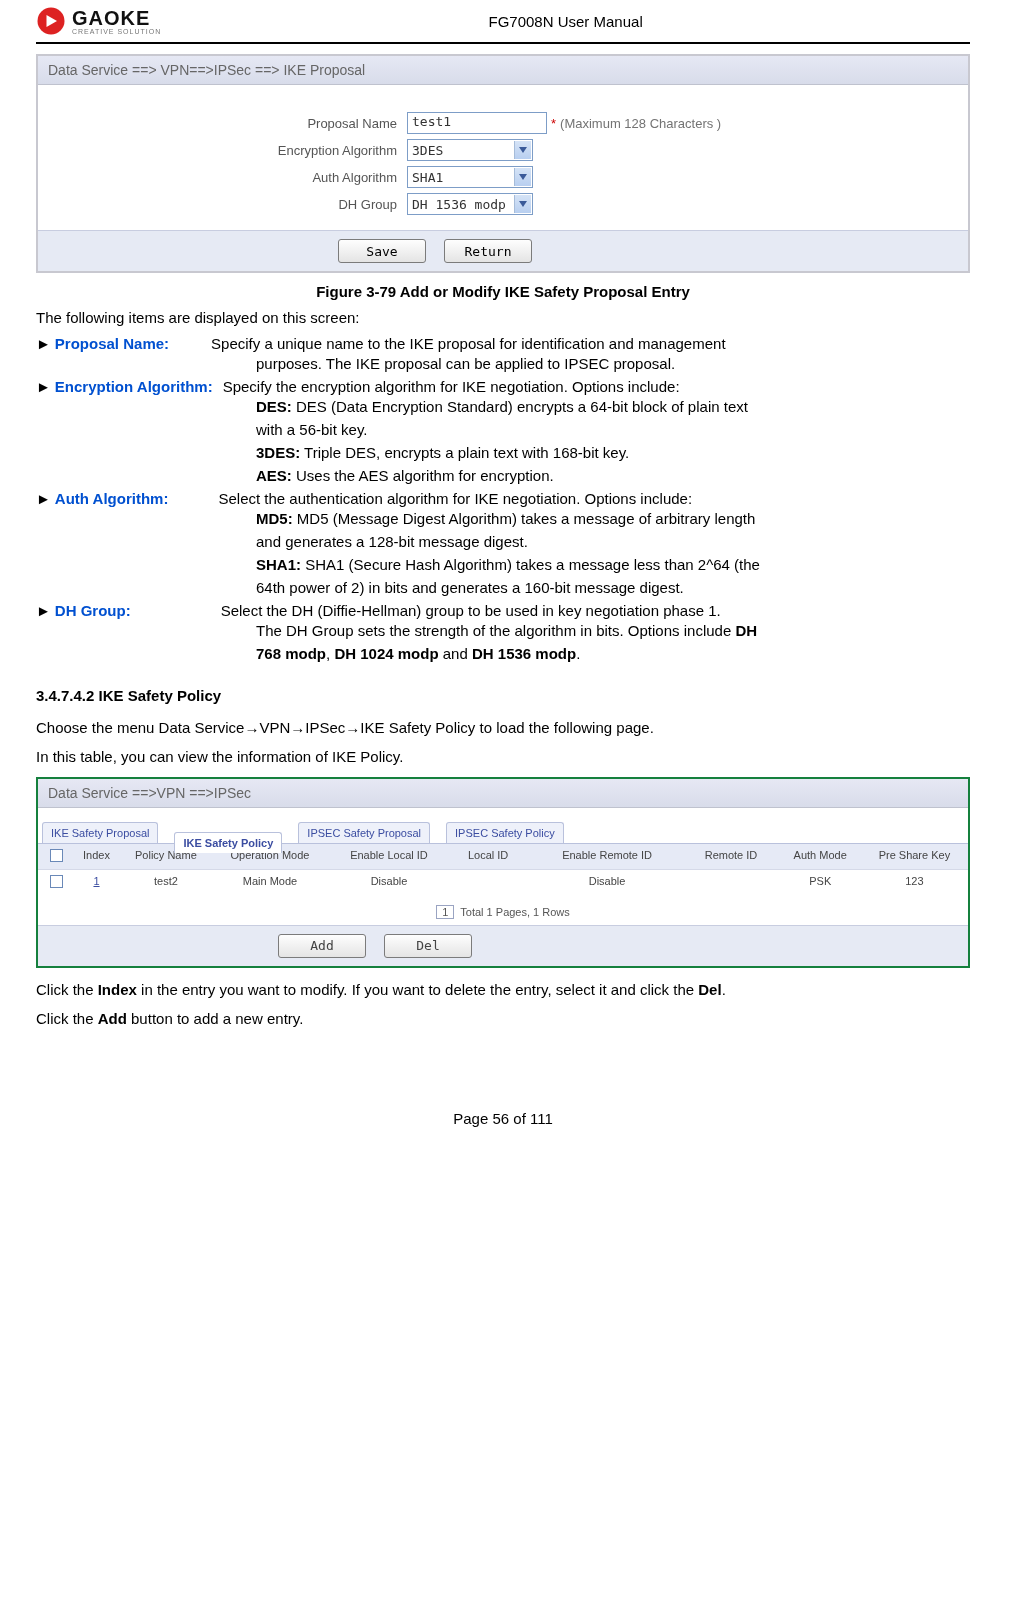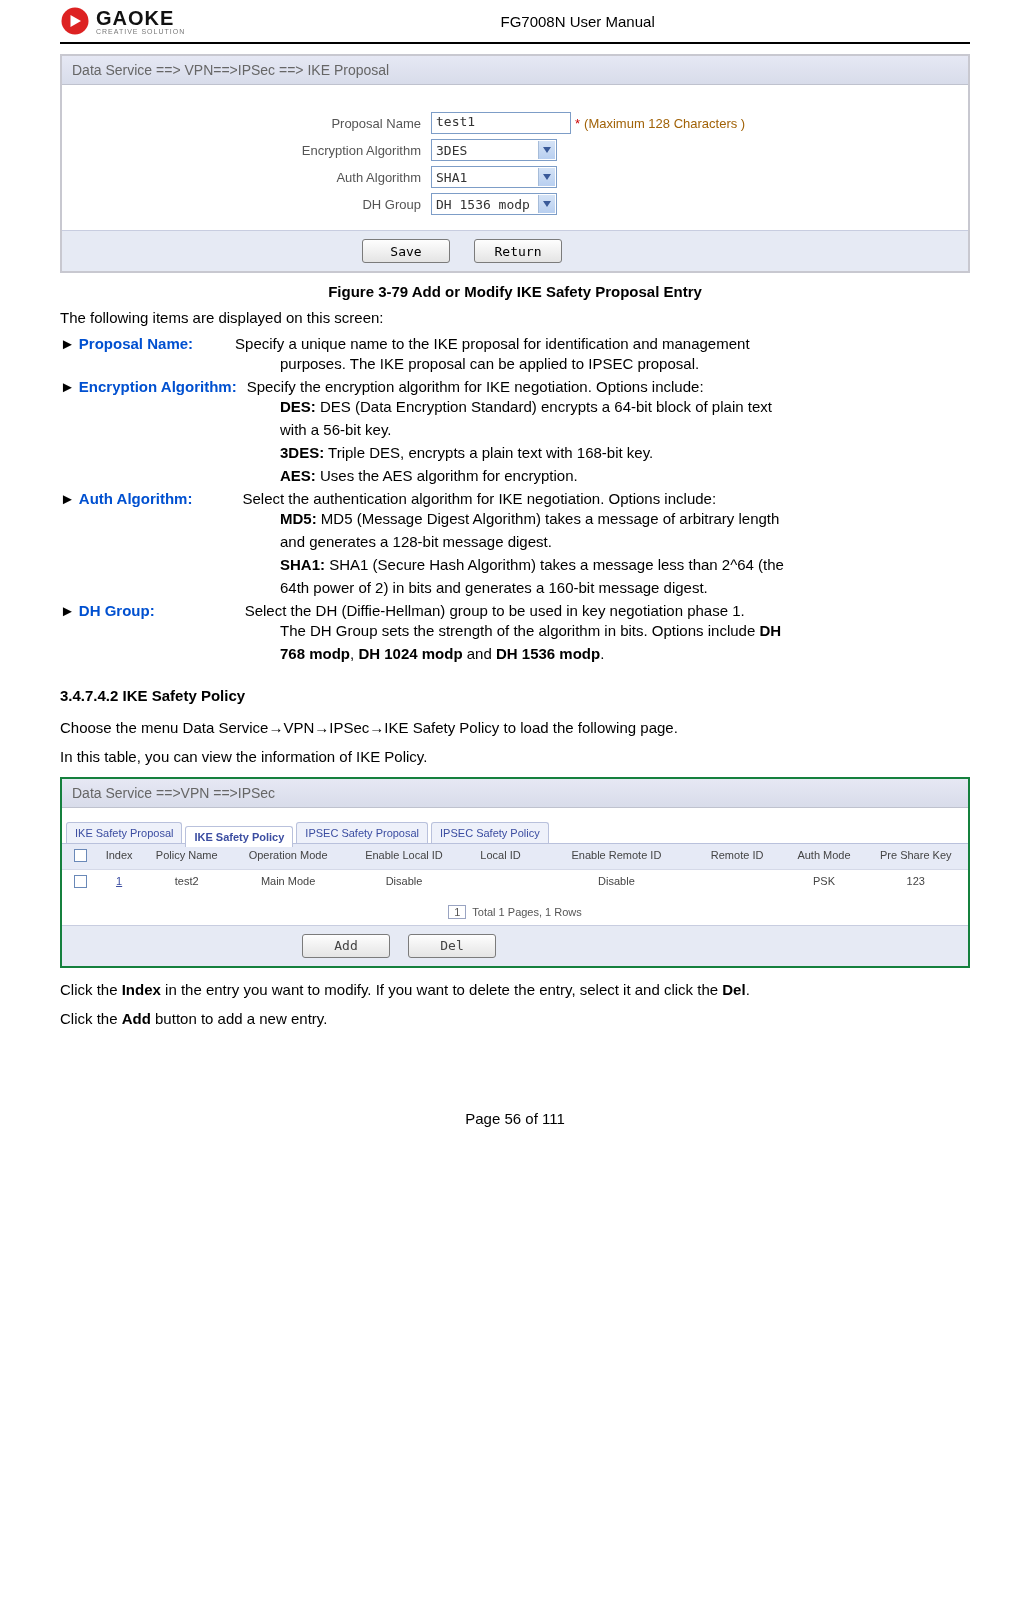--- a/index.html
+++ b/index.html
@@ -1,49 +1,49 @@
 <!DOCTYPE html>
 <html><head>
 <meta charset="utf-8">
 <style>
 body { margin:0; font-family:Arial,Helvetica,sans-serif; font-size:15px; color:#000; background:#fff; }
-.page { width:1010px; margin:0 auto; padding:0 40px 40px 60px; box-sizing:border-box; }
+.page { width:1010px; margin:0 auto; padding:0 40px 40px 36px; box-sizing:border-box; }
 .head { display:flex; align-items:center; padding:6px 0 4px 0; }
 .logo-wrap { display:flex; align-items:center; gap:6px; }
 .logo-mark { width:30px; height:30px; }
 .logo-text { font-size:20px; font-weight:bold; letter-spacing:1px; color:#111; line-height:1; }
 .logo-sub { font-size:7px; color:#777; letter-spacing:1px; }
 .head-title { flex:1; text-align:center; font-size:15px; }
 .rule { border:0; border-top:2px solid #000; margin:2px 0 10px 0; }
 .shot { border:2px solid #c8c8d0; background:#fff; margin:6px 0 10px 0; }
 .shot-titlebar { background:linear-gradient(#e6e8f4,#d8dcea); color:#666; font-size:14px; padding:6px 10px; border-bottom:1px solid #bfc2ce; }
 .form-area { padding:22px 14px 10px 14px; font-size:13px; color:#333; }
 .form-row { display:flex; align-items:center; margin:5px 0; }
 .form-lbl { width:345px; text-align:right; padding-right:10px; color:#555; }
 .txt { width:130px; height:18px; border:1px solid #7d9dc7; background:#fff; padding:1px 4px; font-size:13px; font-family:monospace; }
 .sel { position:relative; width:100px; height:20px; border:1px solid #7d9dc7; background:#fff; padding:0 20px 0 4px; font-size:13px; font-family:monospace; display:flex; align-items:center; }
 .sel .arrow { position:absolute; right:1px; top:1px; bottom:1px; width:16px; background:linear-gradient(#d5e3f6,#b8cff0); border-left:1px solid #a6bcd9; display:flex; align-items:center; justify-content:center; }
 .sel .arrow svg { width:8px; height:6px; }
 .red { color:#c00; margin:0 4px 0 4px; }
-.hint { color:#a16207; }
-.btn-bar { background:#e6eaf4; border-top:1px solid #c8cde0; padding:8px 0 8px 300px; display:flex; gap:24px; }
+.hint { color:#737373; }
+.btn-bar { background:#e6eaf4; border-top:1px solid #c8cde0; padding:8px 0 8px 300px; display:flex; gap:18px; }
 .winbtn { width:86px; height:22px; background:linear-gradient(#fefefe,#e4e4e4); border:1px solid #7b7b7b; border-radius:3px; font-size:13px; font-family:monospace; display:flex; align-items:center; justify-content:center; }
 .caption { text-align:center; font-weight:bold; font-size:15px; margin:4px 0 6px 0; }
 .para { margin:6px 0; line-height:1.55; }
 .term-block { margin:2px 0; }
 .term-line { display:flex; align-items:flex-start; }
 .arrow-bullet { color:#000; margin-right:4px; }
 .term-label { color:#0050d0; font-weight:bold; white-space:nowrap; }
 .term-text { margin-left:8px; }
 .term-sub { margin-left:220px; line-height:1.55; }
 .subhead { font-weight:bold; margin:22px 0 12px 0; }
 .shot2 { border:2px solid #15803d; background:#fff; margin:8px 0 10px 0; font-size:11px; color:#444; }
-.tabs { display:flex; gap:4px; padding:8px 4px 0 4px; background:#fff; font-size:11px; }
+.tabs { display:flex; gap:17px; padding:8px 4px 0 4px; background:#fff; font-size:11px; }
 .tab { padding:4px 8px; border:1px solid #b9c1dc; border-bottom:none; color:#3b4da1; border-radius:3px 3px 0 0; margin-right:-1px; background:#eef1fa; }
-.tab.active { background:#fff; color:#3b4da1; font-weight:bold; position:relative; top:4px; }
+.tab.active { background:#fff; color:#3b4da1; font-weight:bold; position:relative; top:10px; }
 .tab-underline { border-top:1px solid #b9c1dc; }
 .policy-table { width:100%; }
 .policy-head { display:flex; background:#e6eaf6; padding:5px 4px; border-bottom:1px solid #d5d9e8; font-size:11px; color:#444; }
 .policy-row { display:flex; padding:5px 4px; font-size:11px; color:#444; }
 .pc { text-align:center; }
 .pc.cb { width:30px; }
 .pc.idx { width:50px; }
 .pc.pn { width:90px; }
 .pc.om { width:120px; }
 .pc.el { width:120px; }

